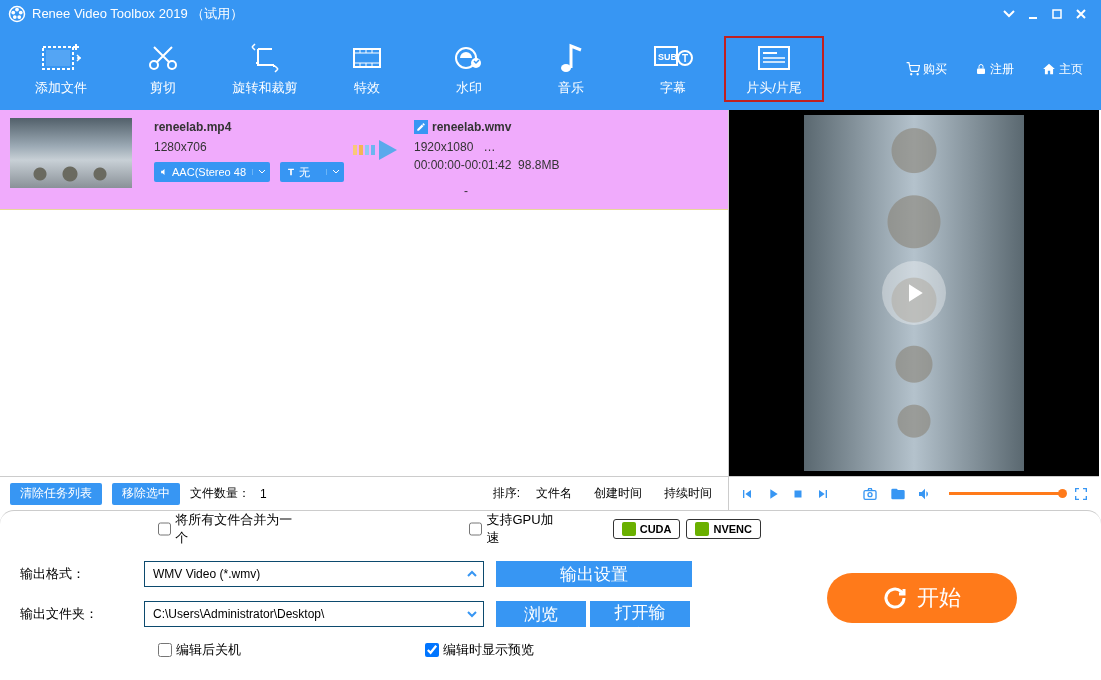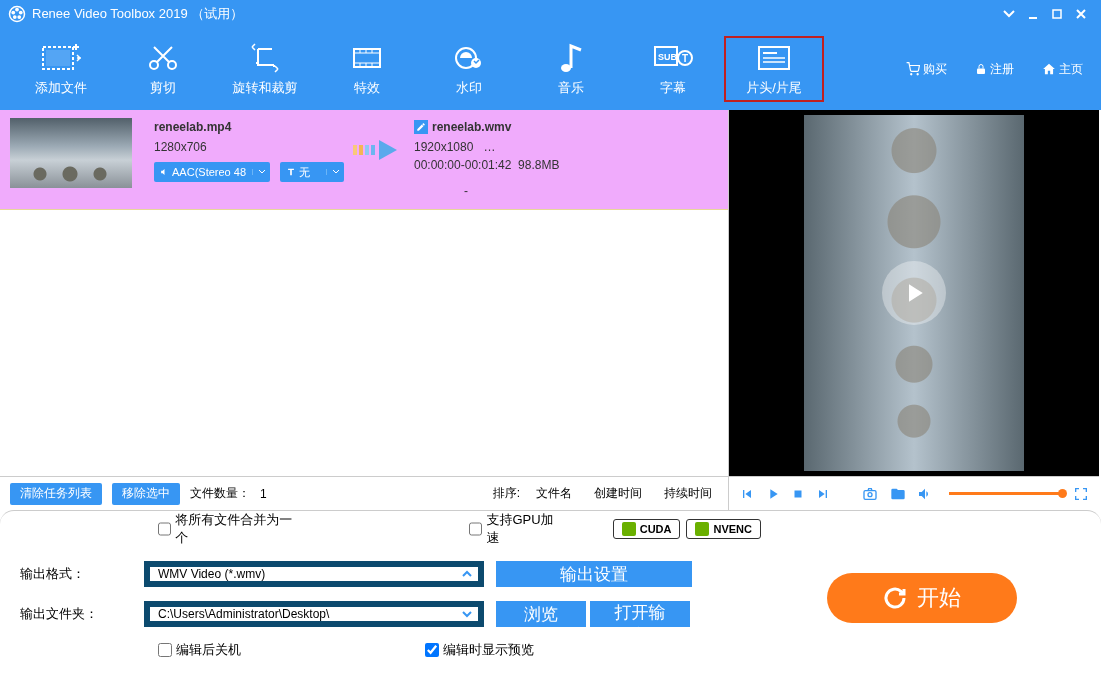--- a/index.html
+++ b/index.html
@@ -64,21 +64,21 @@
 
 .bottom { height: 170px; border-top:1px solid #ccc; padding: 0 20px; font-size: 13px; position:relative;border-radius:14px; }
 .row1 { display:flex; align-items:center; gap:50px; margin-left: 138px; margin-bottom: 14px; }
 .row1 .cell { display:flex; align-items:center; gap:4px; }
 .badges { display:flex; gap:6px; margin-left:auto; margin-right: 320px; }
 .badge { height:20px; padding:0 8px; border:1px solid #333; border-radius:3px; font-size:11px; font-weight:bold; display:flex; align-items:center; gap:4px; }
 .badge .gdot { width:14px; height:14px; background: #6ab000; border-radius:2px; }
 
 .frow { display:flex; align-items:center; gap:12px; margin-bottom: 14px; }
 .flbl { width: 112px; }
-.combo { width: 340px; height: 26px; border:6px solid #0c4a6e; display:flex; align-items:center; padding:0 8px; font-size:12px; background:#fff; position:relative; }
+.combo { width: 340px; height: 26px; border:1px solid #0c4a6e; display:flex; align-items:center; padding:0 8px; font-size:12px; background:#fff; position:relative; }
 .combo .carr { position:absolute; right:6px; }
 .btn2 { height:26px; padding:0 22px; background:#3796f3; color:#fff; border:none; font-size:17px; cursor:pointer; }
 
 .row3 { display:flex; align-items:center; gap:40px; margin-left: 138px; }
 .row3 .cell { display:flex; align-items:center; gap:4px; }
 
 .startbtn { position:absolute; right: 84px; top: 62px; width: 190px; height: 50px; background:#ff7a1a; color:#fff; border:none; border-radius: 25px; font-size: 22px; display:flex; align-items:center; justify-content:center; gap:10px; cursor:pointer; }
 
 input[type=checkbox] { width:14px; height:14px; cursor:pointer; }
 </style>

